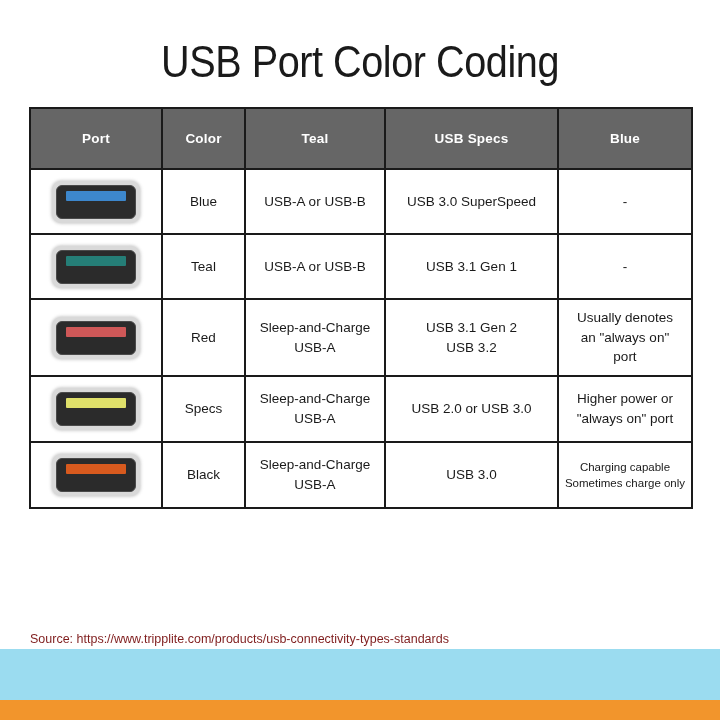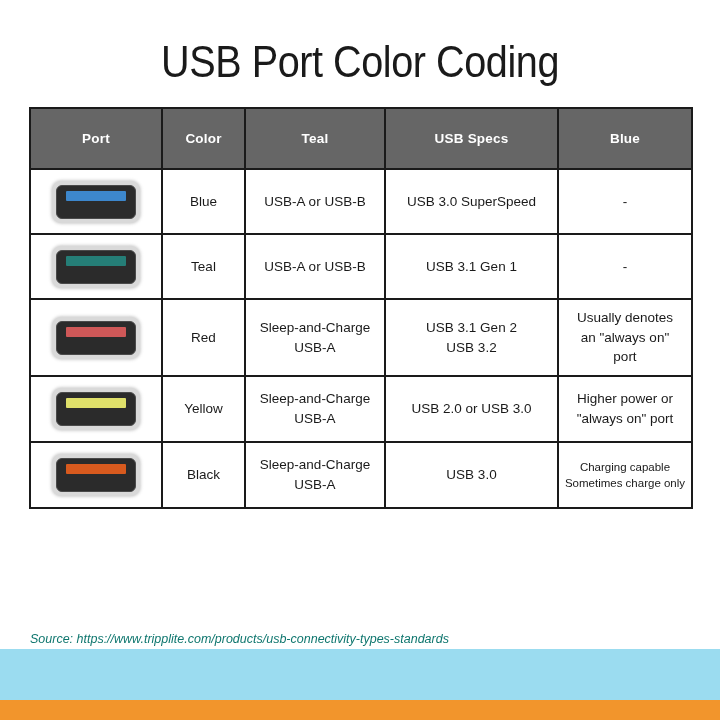--- a/index.html
+++ b/index.html
@@ -125,23 +125,22 @@
     border: 1px solid #4d4d4d;
     box-sizing: border-box;
   }
 
   
   .source-line {
     position: absolute;
     left: 30px;
     top: 632px;
     font-family: "Liberation Sans", sans-serif;
-    font-style: italic;
     font-size: 12.5px;
-    color: #0f766e;
+    color: #7f1d1d;
     white-space: nowrap;
   }
 
   
   .band-blue {
     position: absolute;
     left: 0;
     top: 649px;
     width: 720px;
     height: 51px;
@@ -264,21 +263,21 @@
       </tr>
 
       <tr class="r6">
         <td class="port-cell">
           <div class="port-icon">
             <div class="port-body">
               <div class="port-bar" id="bar5" style="background: rgb(223, 224, 106);"></div>
             </div>
           </div>
         </td>
-        <td>Yellow</td>
+        <td>Specs</td>
         <td>
           <span class="cell-lines">
             <span>Sleep-and-Charge</span>
             <span>USB-A</span>
           </span>
         </td>
         <td>
           <span class="cell-lines">
             <span>USB 2.0 or USB 3.0</span>
           </span>

